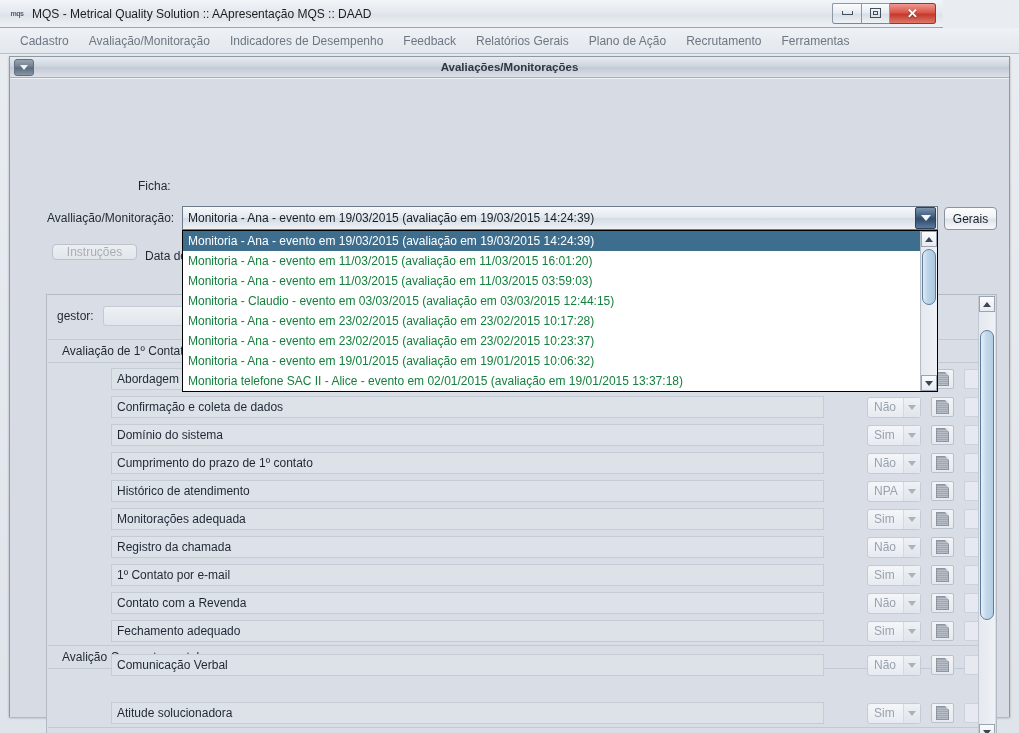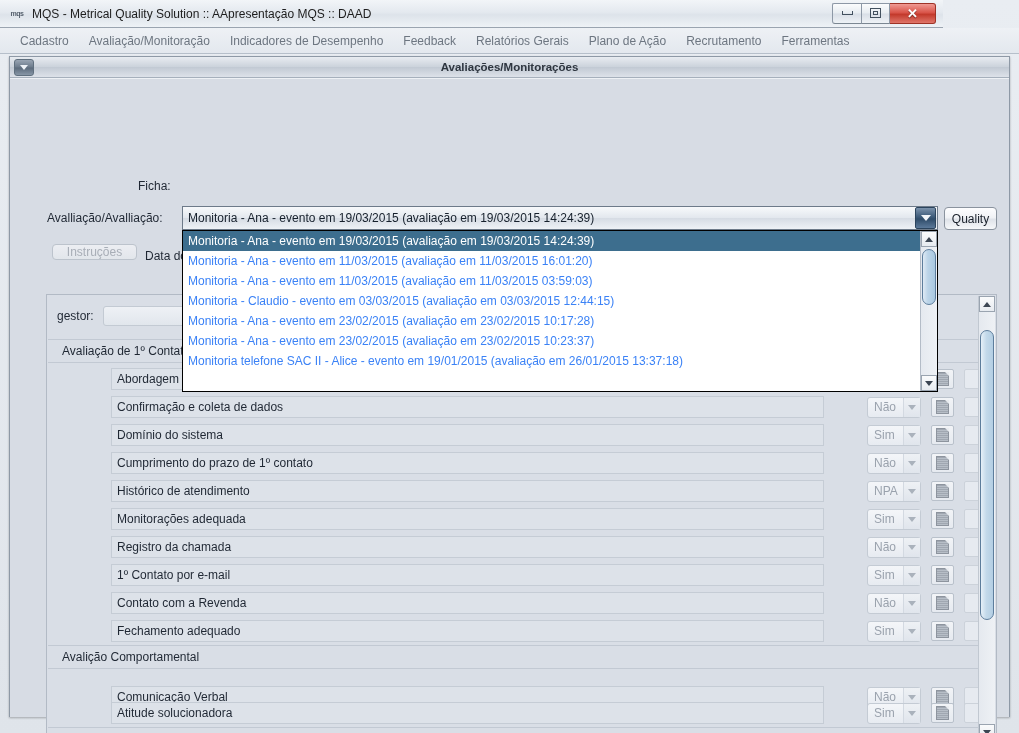--- a/index.html
+++ b/index.html
@@ -139,21 +139,21 @@
 
   
   .popup {
     position: absolute; left: 172px; top: 151px; width: 756px; height: 162px;
     background: #ffffff; border: 1px solid #000000; z-index: 60;
     display: flex;
   }
   .popup-list { flex: 1; }
   .popup-item {
     height: 20px; line-height: 20px; padding-left: 5px;
-    font-size: 12px; color: #3b82f6; white-space: nowrap; overflow: hidden;
+    font-size: 12px; color: #15803d; white-space: nowrap; overflow: hidden;
     cursor: default;
   }
   .popup-item.sel { background: #3d6e8e; color: #ffffff; }
 
   .pscroll {
     width: 17px; background: linear-gradient(180deg,#eef1f5,#e6eaf0);
     border-left: 1px solid #b4bcc7; display:flex; flex-direction: column;
   }
   .ps-btn {
     height: 16px; flex: 0 0 16px;
@@ -291,30 +291,30 @@
     <div class="mdi-title">
       <div class="mdi-sysbtn">
           <i></i>
         </div>
       <div class="mdi-title-text">Avaliações/Monitorações</div>
     </div>
 
     <div class="mdi-body">
 
       <div class="lbl lbl-ficha">Ficha:</div>
-      <div class="lbl lbl-aval">Avalliação/Avalliação:</div>
+      <div class="lbl lbl-aval">Avalliação/Monitoração:</div>
 
       <div class="combo">
         <div class="combo-text">Monitoria  - Ana - evento em 19/03/2015 (avaliação em 19/03/2015 14:24:39)</div>
         <div class="combo-arrow">
             <i></i>
           </div>
       </div>
 
-      <div class="btn btn-filtro">Quality</div>
+      <div class="btn btn-filtro">Gerais</div>
       <div class="btn btn-instr disabled">Instruções</div>
       <div class="lbl lbl-datado">Data do</div>
 
       <div class="panel">
         <div class="panel-inner">
 
           <div class="gestor-row">
             <div class="gestor-lbl">gestor:</div>
             <div class="gestor-field"></div>
           </div>
@@ -460,21 +460,21 @@
             <div class="row-doc">
                 <div class="doc-glyph"></div>
               </div>
             <div class="row-val">9,16</div>
           </div>
 
           <div class="sec-head" style="top:350px;">
             <span>Avalição Comportamental</span>
           </div>
 
-          <div class="row" style="top:388px;">
+          <div class="row" style="top:356px;">
             <div class="row-label">Comunicação Verbal</div>
             <div class="row-sel">
               <div class="v">Não</div>
               <div class="ar">
                   <i></i>
                 </div>
             </div>
             <div class="row-doc">
                 <div class="doc-glyph"></div>
               </div>
@@ -513,21 +513,22 @@
       </div>
 
       <div class="popup">
         <div class="popup-list">
           <div class="popup-item sel">Monitoria  - Ana - evento em 19/03/2015 (avaliação em 19/03/2015 14:24:39)</div>
           <div class="popup-item">Monitoria  - Ana - evento em 11/03/2015 (avaliação em 11/03/2015 16:01:20)</div>
           <div class="popup-item">Monitoria  - Ana - evento em 11/03/2015 (avaliação em 11/03/2015 03:59:03)</div>
           <div class="popup-item">Monitoria  - Claudio - evento em 03/03/2015 (avaliação em 03/03/2015 12:44:15)</div>
           <div class="popup-item">Monitoria  - Ana - evento em 23/02/2015 (avaliação em 23/02/2015 10:17:28)</div>
           <div class="popup-item">Monitoria  - Ana - evento em 23/02/2015 (avaliação em 23/02/2015 10:23:37)</div>
-          <div class="popup-item">Monitoria telefone SAC II - Alice - evento em 19/01/2015 (avaliação em 26/01/2015 13:37:18)</div>
+          <div class="popup-item">Monitoria  - Ana - evento em 19/01/2015 (avaliação em 19/01/2015 10:06:32)</div>
+          <div class="popup-item">Monitoria telefone SAC II - Alice - evento em 02/01/2015 (avaliação em 19/01/2015 13:37:18)</div>
         </div>
         <div class="pscroll">
           <div class="ps-btn">
               <i class="up"></i>
             </div>
           <div class="ps-track">
             <div class="ps-thumb"></div>
           </div>
           <div class="ps-btn">
               <i class="dn"></i>

